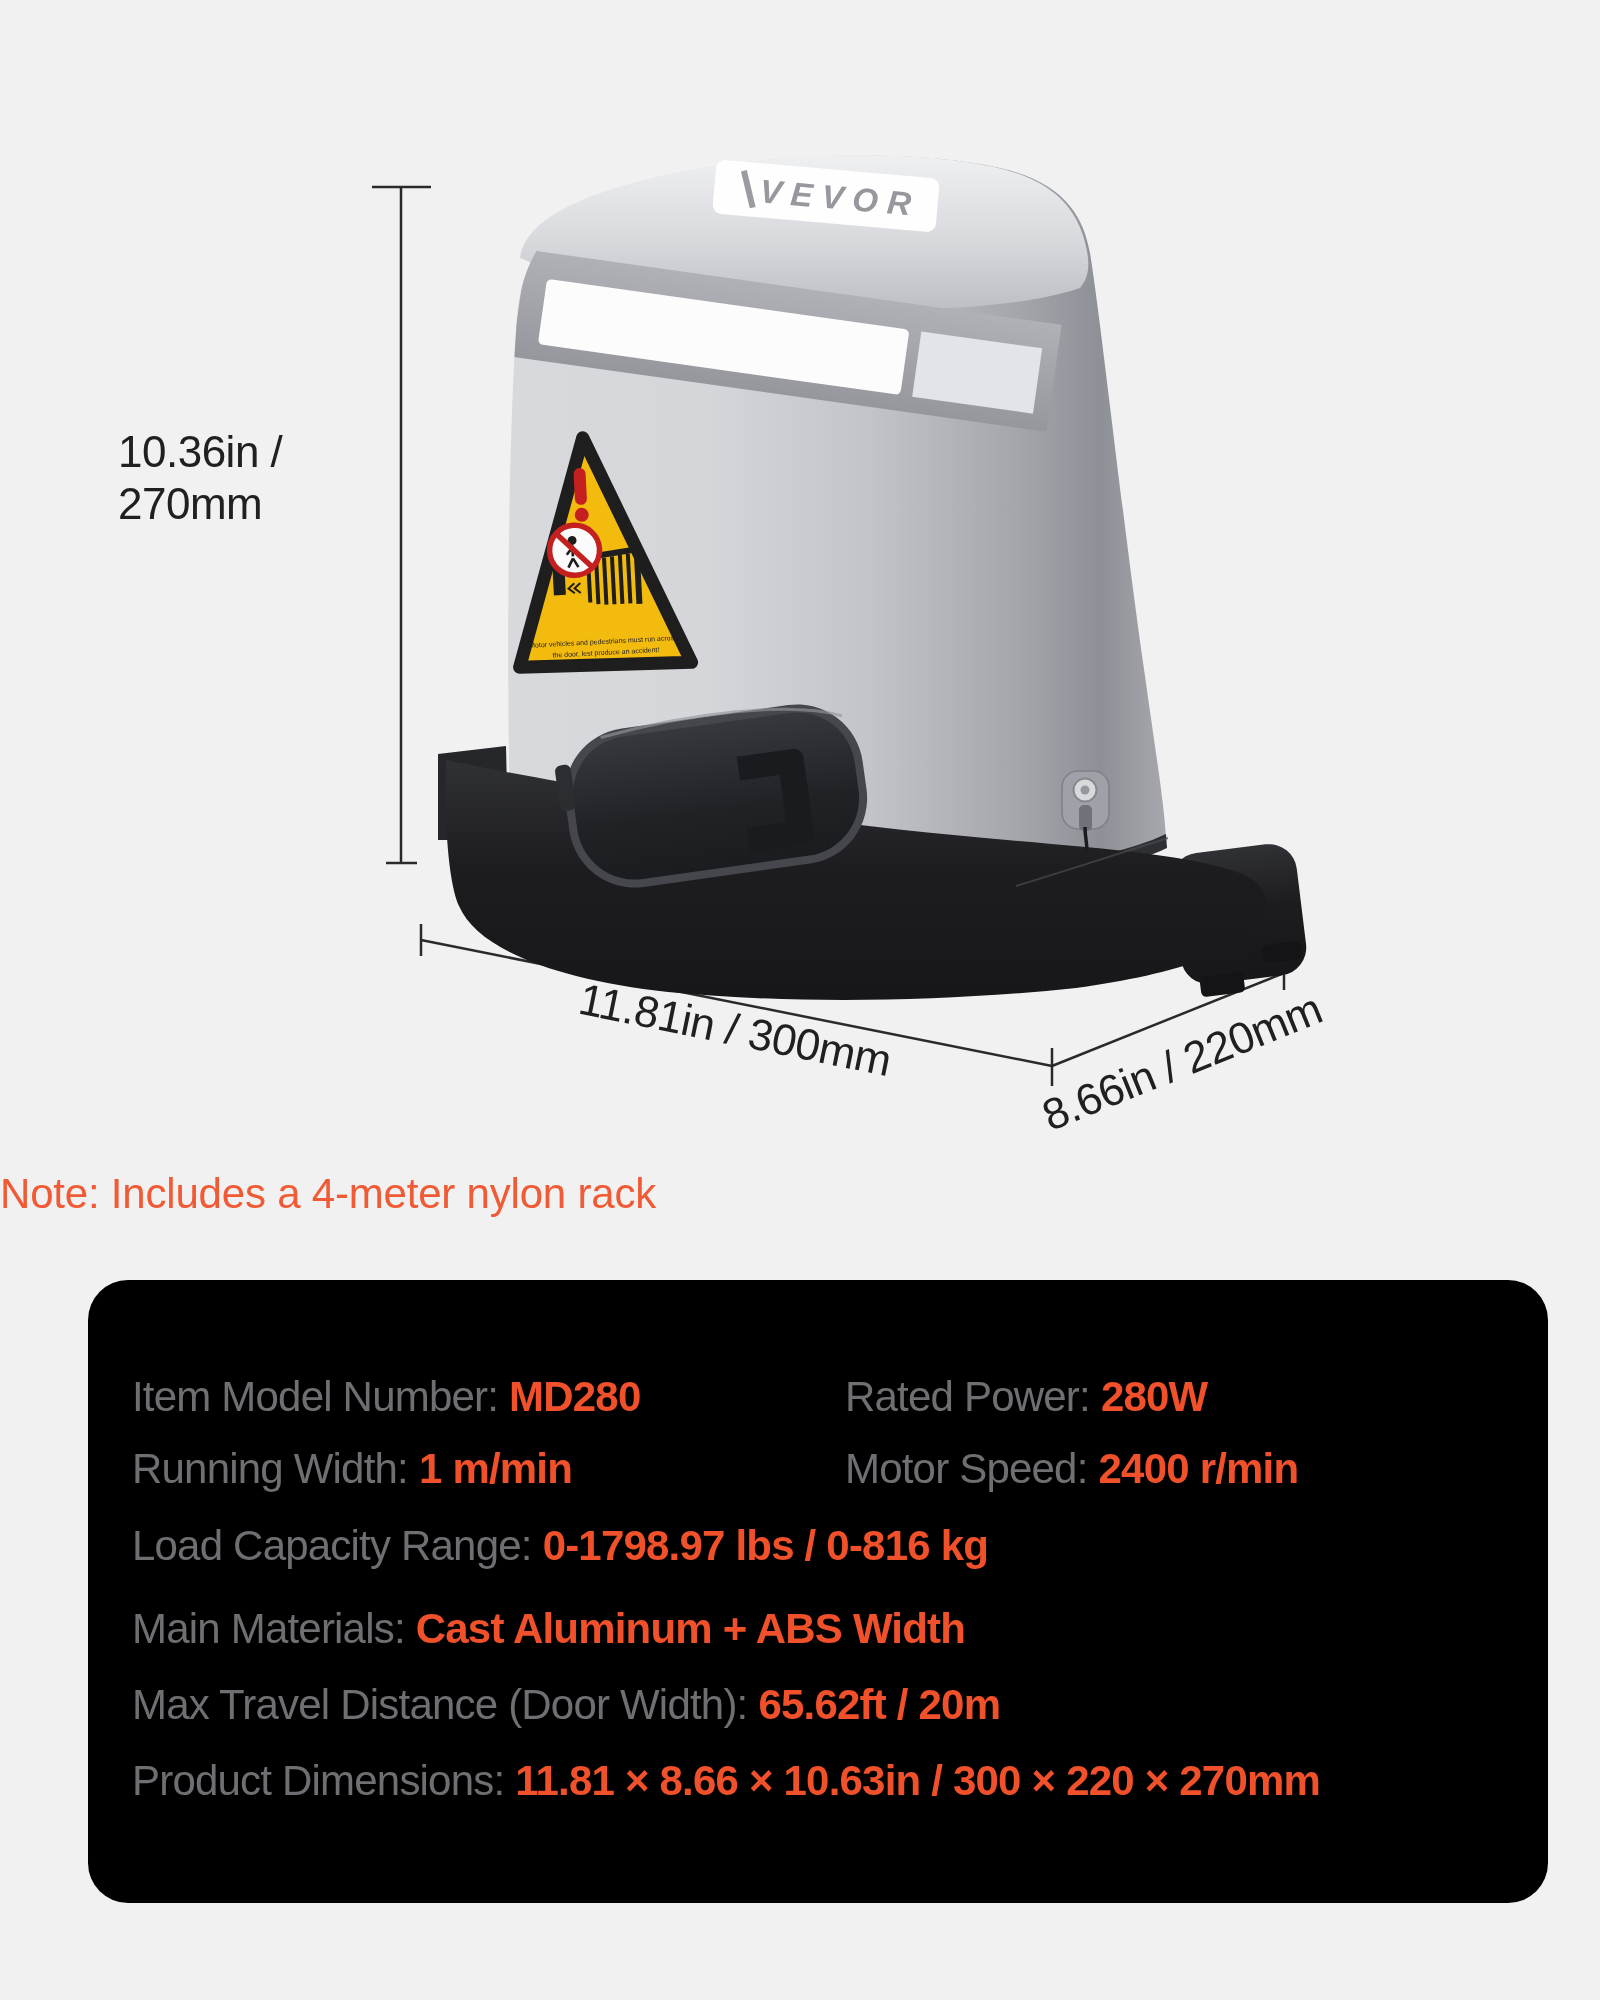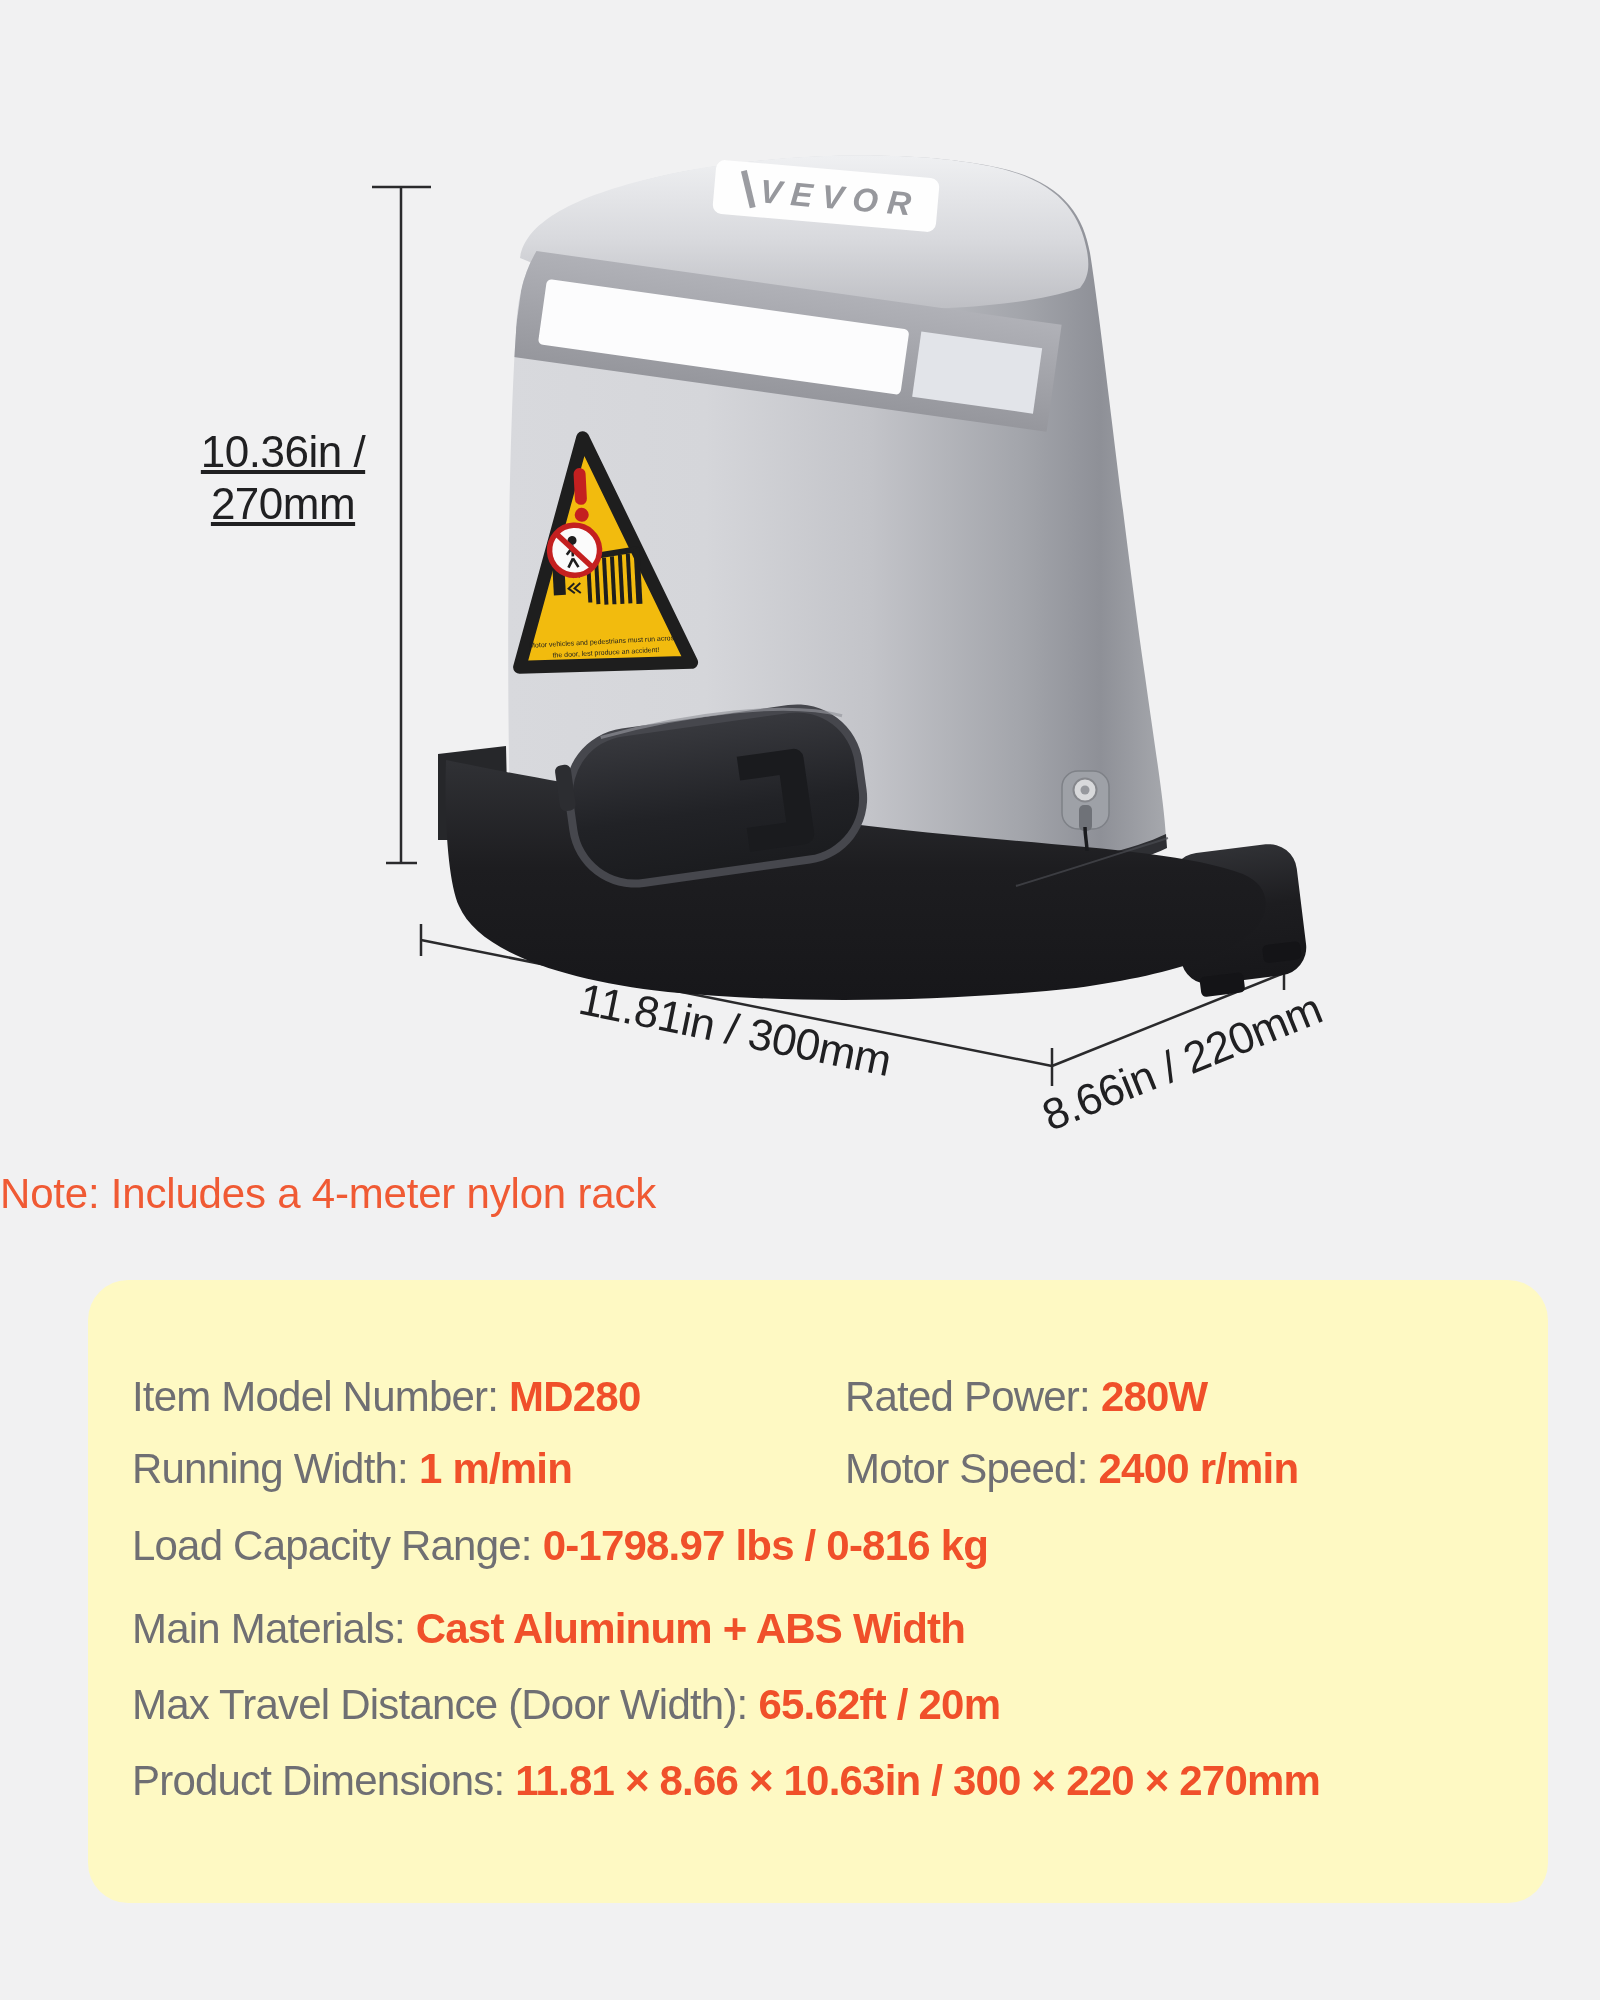--- a/index.html
+++ b/index.html
@@ -8,32 +8,32 @@
     background:#F1F1F2;overflow:hidden;
     font-family:"Liberation Sans",sans-serif;
   }
   .figure{position:absolute;left:0;top:0;width:1600px;height:1250px;}
   .figure text{font-family:"Liberation Sans",sans-serif;}
 
   .dim-label{
     position:absolute;font-size:44px;font-weight:500;color:#202022;
     letter-spacing:-0.5px;line-height:52px;white-space:nowrap;
   }
-  .dim-label.height{left:118px;top:426px;width:330px;text-align:center;text-decoration:underline;}
+  .dim-label.height{left:118px;top:426px;width:330px;}
   .dim-label.width{left:535px;top:1004px;width:400px;text-align:center;transform:rotate(11.5deg);}
   .dim-label.depth{left:982px;top:1036px;width:400px;text-align:center;transform:rotate(-22deg);}
 
   .note{
     position:absolute;left:0;top:1170px;width:1600px;text-align:left;
     font-size:42px;font-weight:500;color:#F05A34;letter-spacing:-0.2px;
   }
 
   .spec-panel{
     position:absolute;left:88px;top:1280px;width:1460px;height:623px;
-    background:#fef9c3;border-radius:40px;
+    background:#000000;border-radius:40px;
   }
   .cell{
     position:absolute;font-size:42px;line-height:56px;
     letter-spacing:-0.8px;white-space:nowrap;
   }
   .cell .lbl{color:#6F6F73;}
   .cell .val{color:#F0502A;font-weight:700;margin-left:11px;}
   .r1{top:89px}.r2{top:161px}.r3{top:238px}.r4{top:321px}.r5{top:397px}.r6{top:473px}
   .c-left{left:44px}.c-right{left:757px}
 </style>

